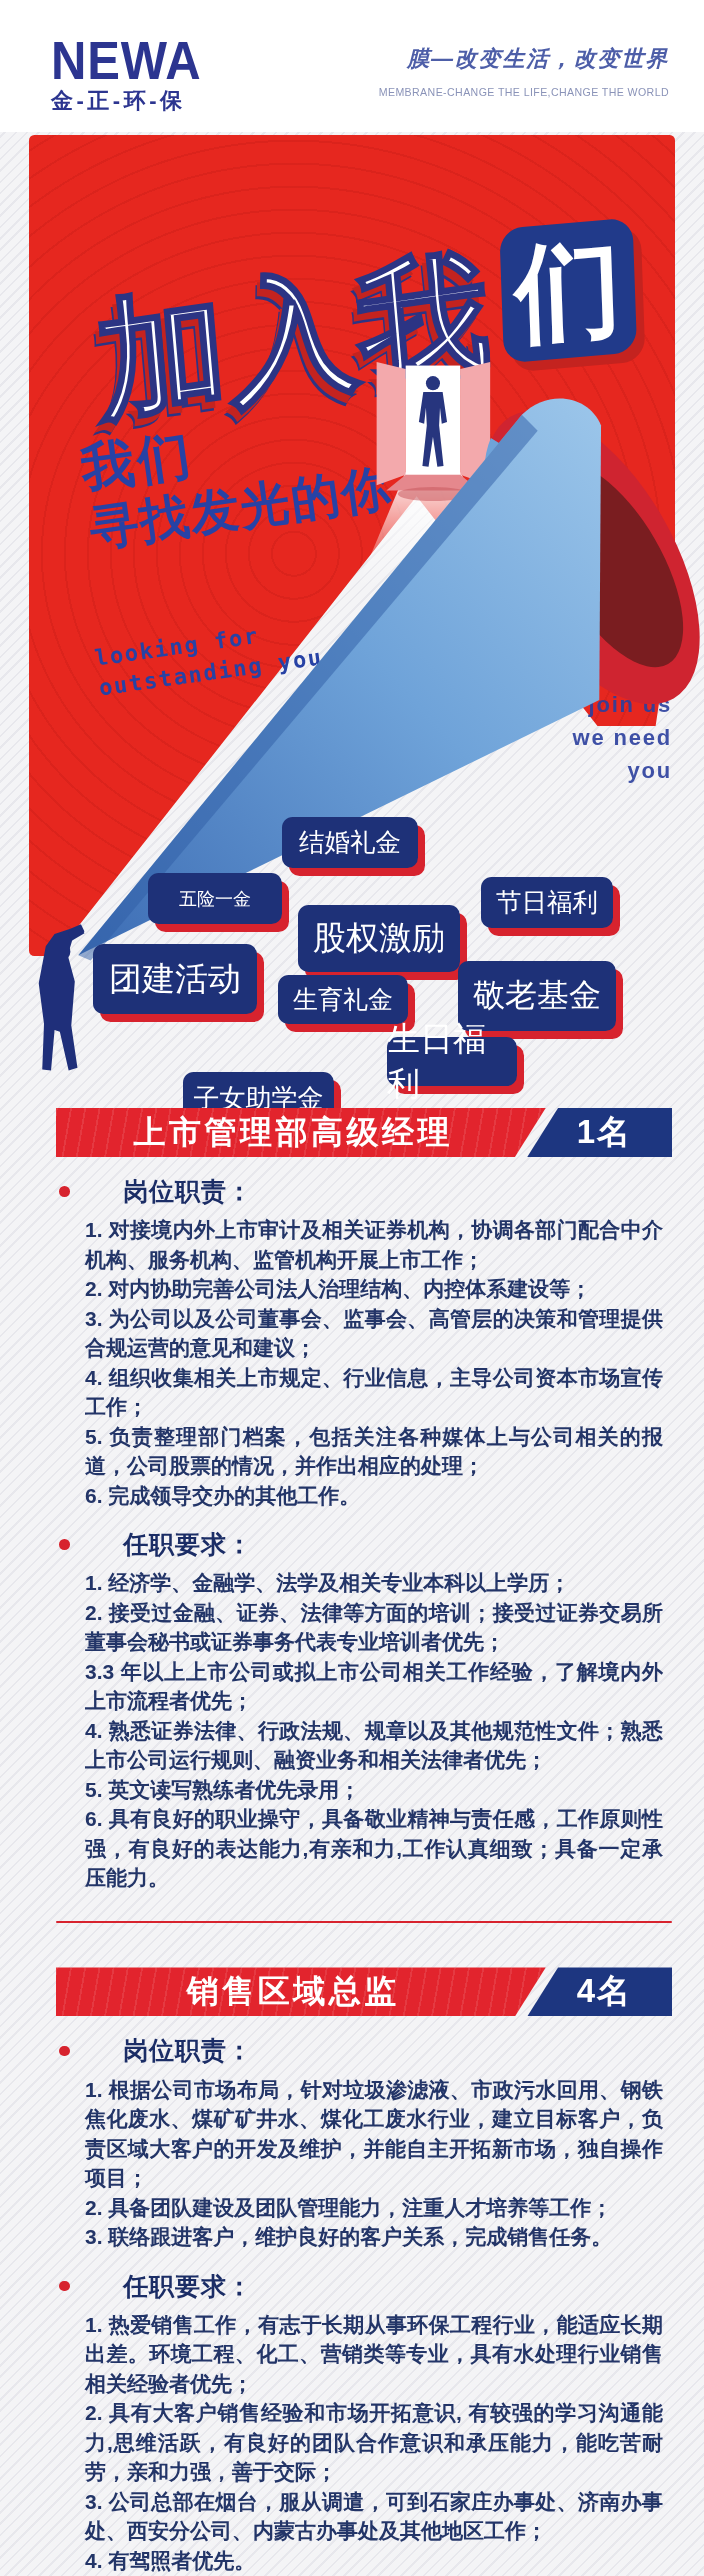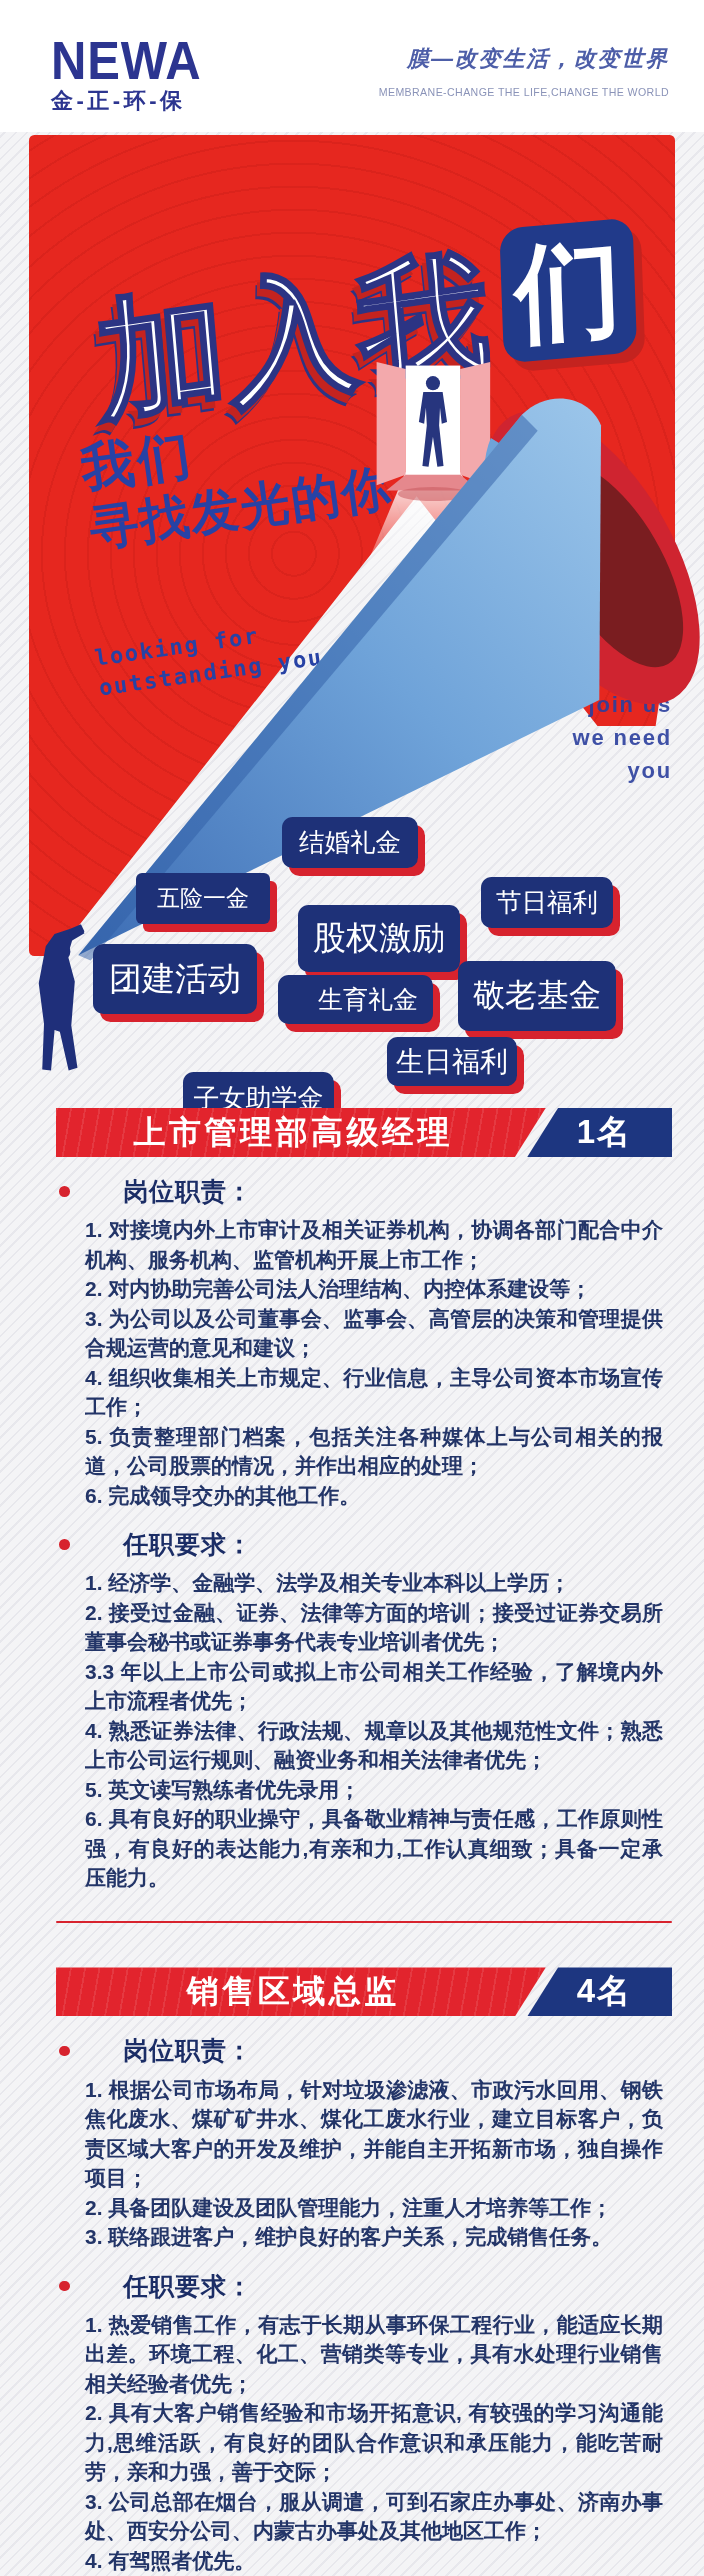--- a/index.html
+++ b/index.html
@@ -39,28 +39,28 @@
       font-family:"DejaVu Sans Mono","Liberation Mono",monospace;font-weight:bold;
       font-size:22px;letter-spacing:1.8px;line-height:1.35;z-index:3;}
   .joinus{position:absolute;left:493px;top:553px;color:#2b3f9e;font-weight:bold;font-size:22px;
       letter-spacing:1.8px;text-align:right;width:150px;line-height:1.5;z-index:2;opacity:.9;}
   .art{position:absolute;left:0;top:0;width:646px;height:968px;z-index:4;overflow:visible;}
   
   .tag{position:absolute;display:flex;align-items:center;justify-content:center;
        background:#1e3178;color:#ffffff;font-weight:normal;border-radius:10.6px;
        box-shadow:7px 8px 0 #d7232e;z-index:6;}
   .tag:nth-child(1){left:282px;top:817px;width:136px;height:51px;font-size:25.5px;}
-  .tag:nth-child(2){left:136px;top:873px;width:134px;height:51px;font-size:23px;border-radius:6px;}
+  .tag:nth-child(2){left:148px;top:873px;width:134px;height:51px;font-size:18px;}
   .tag:nth-child(3){left:481px;top:877px;width:132px;height:51px;font-size:25.5px;}
   .tag:nth-child(4){left:298px;top:905px;width:162px;height:67px;font-size:33px;}
   .tag:nth-child(5){left:93px;top:944px;width:164px;height:70px;font-size:33px;}
-  .tag:nth-child(6){left:278px;top:975px;width:130px;height:49px;font-size:25px;padding-left:25px;}
+  .tag:nth-child(6){left:278px;top:975px;width:130px;height:49px;font-size:25px;}
   .tag:nth-child(7){left:458px;top:961px;width:158px;height:70px;font-size:32px;}
   .tag:nth-child(8){left:183px;top:1072px;width:151px;height:53px;font-size:26px;}
-  .tag:nth-child(9){left:387px;top:1037px;width:130px;height:49px;font-size:28px;}
+  .tag:nth-child(9){left:387px;top:1037px;width:130px;height:49px;font-size:33px;}
   
   .sections{position:absolute;left:0;top:1108px;width:704px;z-index:6;padding-left:8px;}
   .banner{position:relative;margin-left:48px;width:616px;height:49px;}
   .banner .red{position:absolute;inset:0;background:#e2242d;
       background-image:repeating-linear-gradient(100deg,rgba(255,255,255,.10) 0 1.8px,rgba(0,0,0,0) 1.8px 14px);
       clip-path:polygon(0 0,79.5% 0,74.5% 100%,0 100%);}
   .banner .blue{position:absolute;inset:0;background:#1d3680;
       clip-path:polygon(81.5% 0,100% 0,100% 100%,76.5% 100%);}
   .banner .jtitle{position:absolute;left:0;top:0;width:77%;height:100%;display:flex;align-items:center;
       justify-content:center;color:#fff;font-weight:bold;font-size:32px;letter-spacing:3.5px;}

